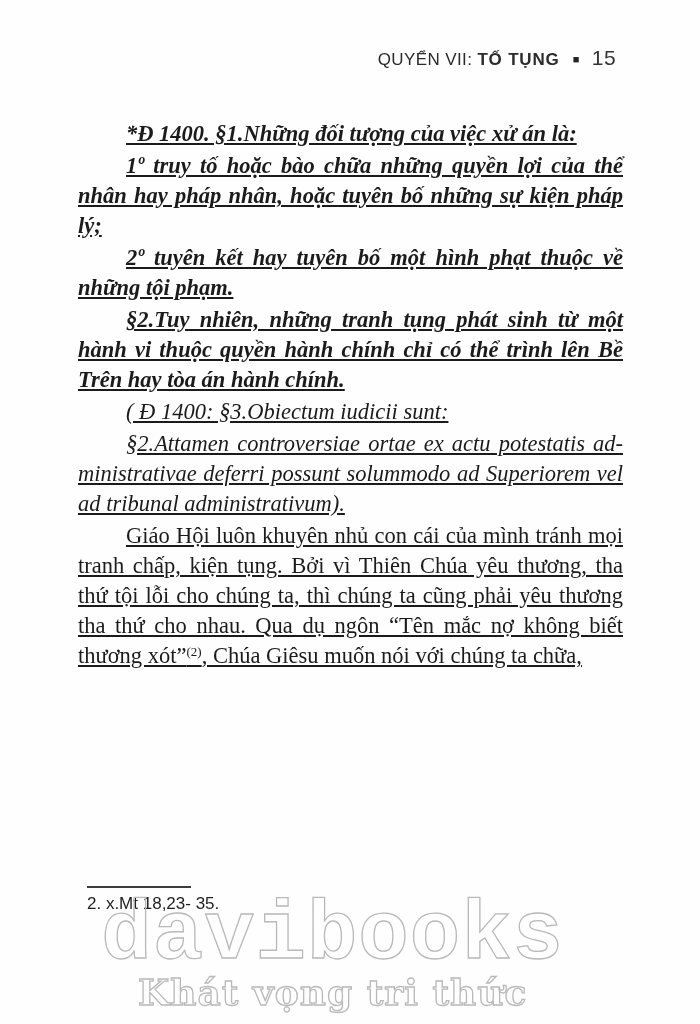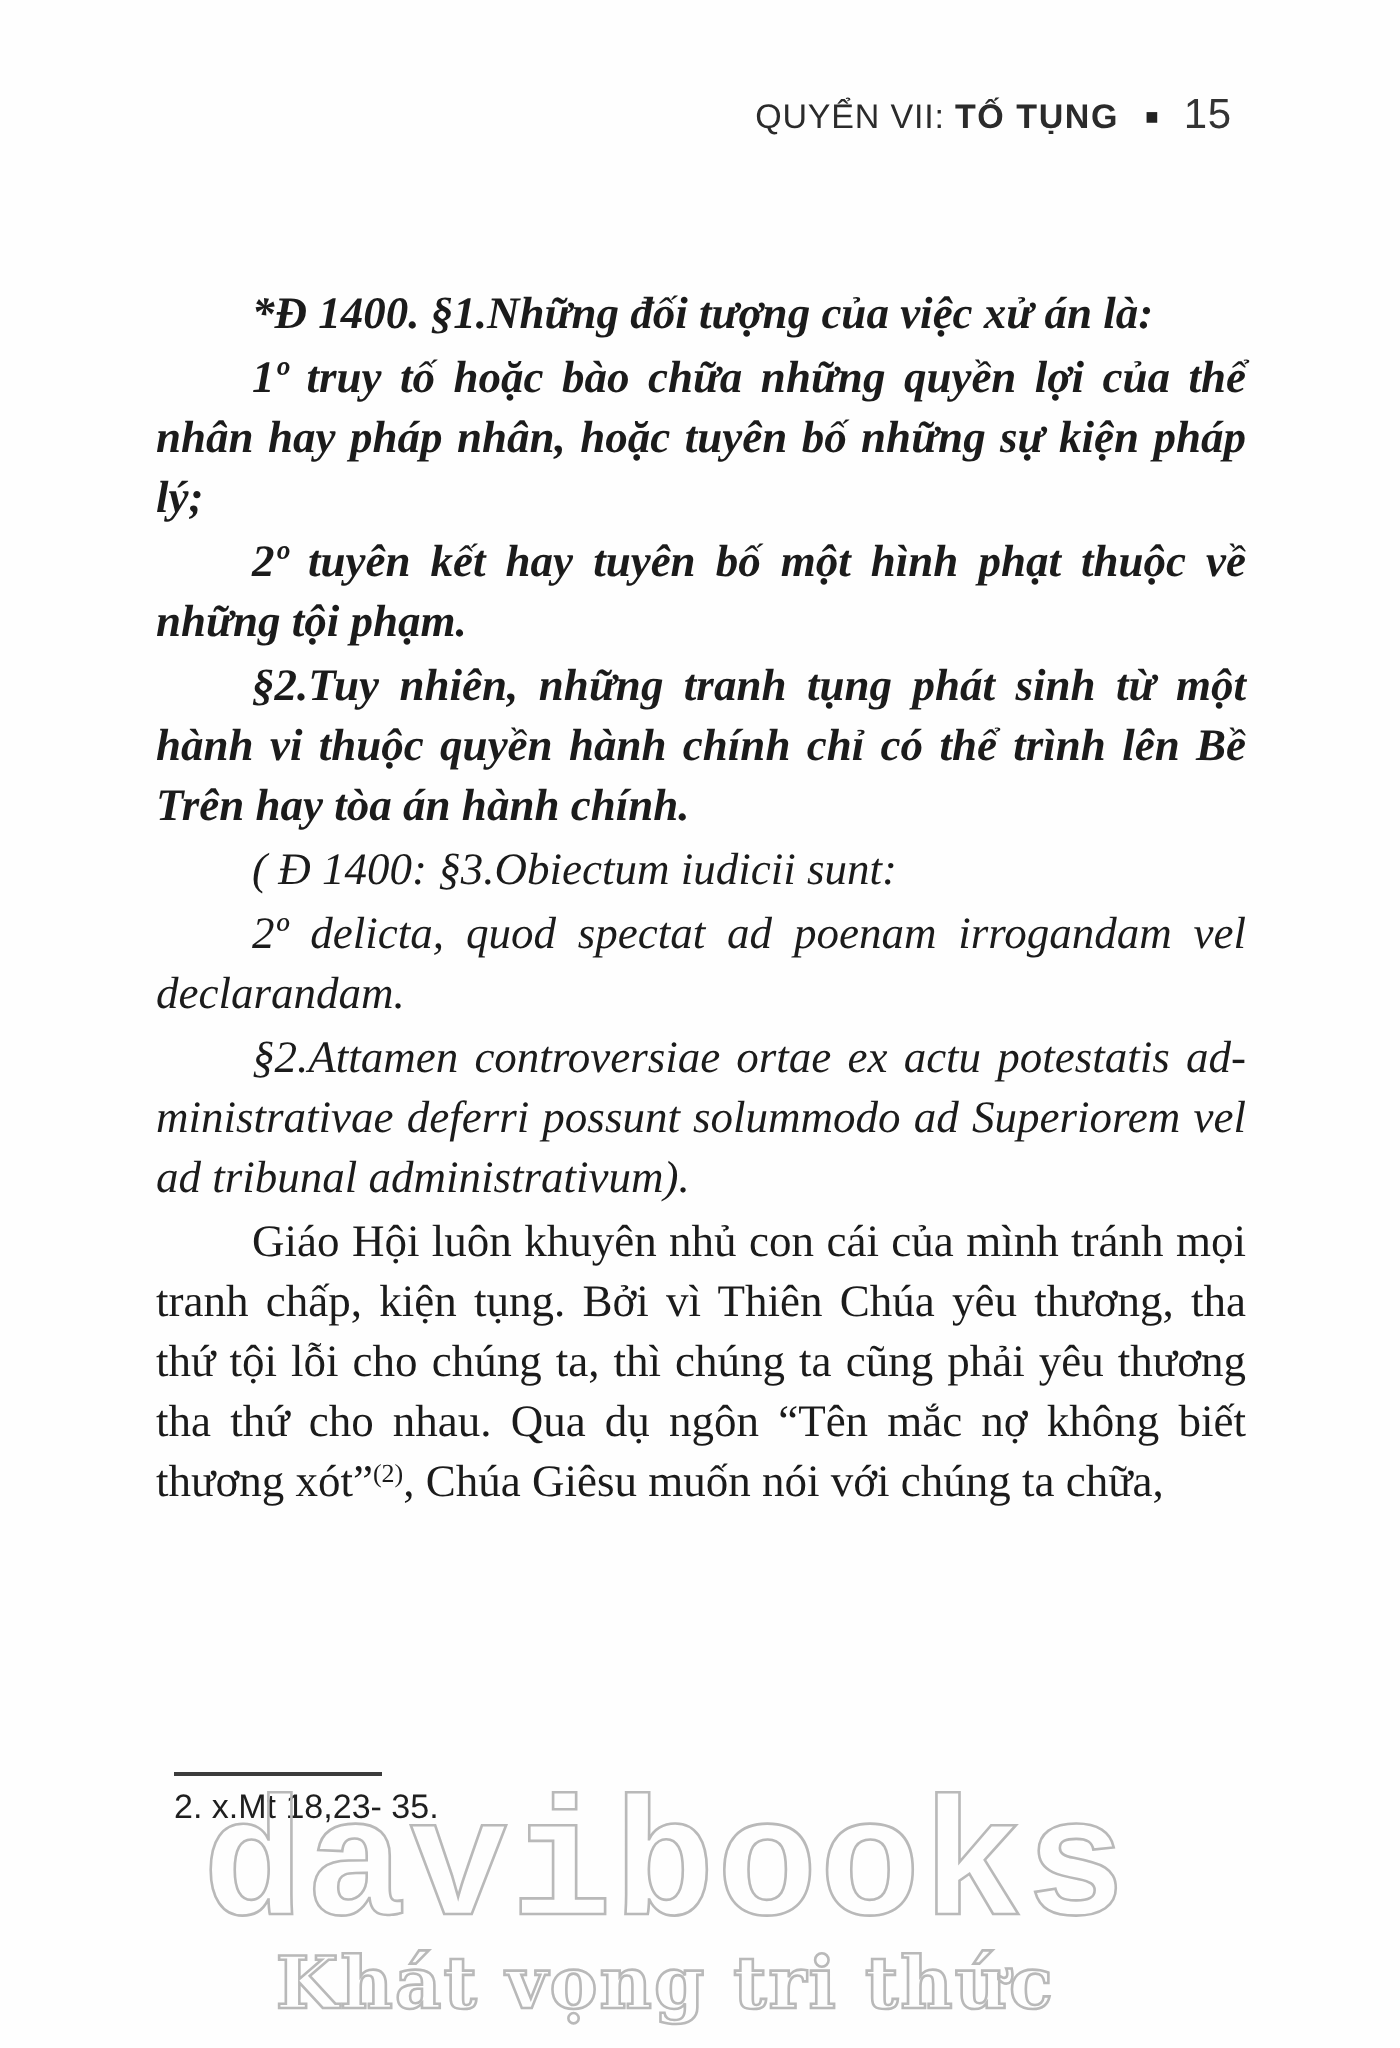--- a/index.html
+++ b/index.html
@@ -28,21 +28,21 @@
     letter-spacing: 0.4px;
     white-space: nowrap;
   }
   .header-section { font-weight: bold; letter-spacing: 0.8px; }
   .header-square  { font-size: 11px; vertical-align: 2px; margin: 0 7px 0 8px; color: #222; }
   .header-pagenum { font-size: 21px; color: #333; }
 
   
   .body-text {
     position: absolute;
-    left: 78px; top: 142px; width: 545px;
+    left: 78px; top: 119px; width: 545px; text-decoration: underline;
   }
   .body-text p {
     margin: 0 0 2px 0;
     font-size: 22.5px;
     line-height: 30px;
     text-align: justify;
     text-indent: 48px;
   }
   p.vn { font-weight: bold; font-style: italic; }
   p.la { font-style: italic; }
@@ -96,21 +96,20 @@
     <span class="header-pagenum">15</span>
   </div>
 
   <div class="body-text">
     <p class="vn">*Đ 1400. §1.Những đối tượng của việc xử án là:</p>
     <p class="vn">1º truy tố hoặc bào chữa những quyền lợi của thể nhân hay pháp nhân, hoặc tuyên bố những sự kiện pháp lý;</p>
     <p class="vn">2º tuyên kết hay tuyên bố một hình phạt thuộc về những tội phạm.</p>
     <p class="vn">§2.Tuy nhiên, những tranh tụng phát sinh từ một hành vi thuộc quyền hành chính chỉ có thể trình lên Bề Trên hay tòa án hành chính.</p>
 
     <p class="la">( Đ 1400: §3.Obiectum iudicii sunt:</p>
-    <p class="la">2º delicta, quod spectat ad poenam irrogandam vel declarandam.</p>
     <p class="la">§2.Attamen controversiae ortae ex actu potestatis ad-ministrativae deferri possunt solummodo ad Superiorem vel ad tribunal administrativum).</p>
 
     <p class="ro"><span>Giáo Hội luôn khuyên nhủ con cái của mình tránh mọi tranh chấp, kiện tụng. Bởi vì Thiên Chúa yêu thương, tha thứ tội lỗi cho chúng ta, thì chúng ta cũng phải yêu thương tha thứ cho nhau. Qua dụ ngôn “Tên mắc nợ không biết thương xót”</span><sup class="fn-marker">(2)</sup><span>, Chúa Giêsu muốn nói với chúng ta chữa,</span></p>
   </div>
 
   <div class="footnote">
     <div class="footnote-rule"></div>
     <div>2. x.Mt 18,23- 35.</div>
   </div>
 

